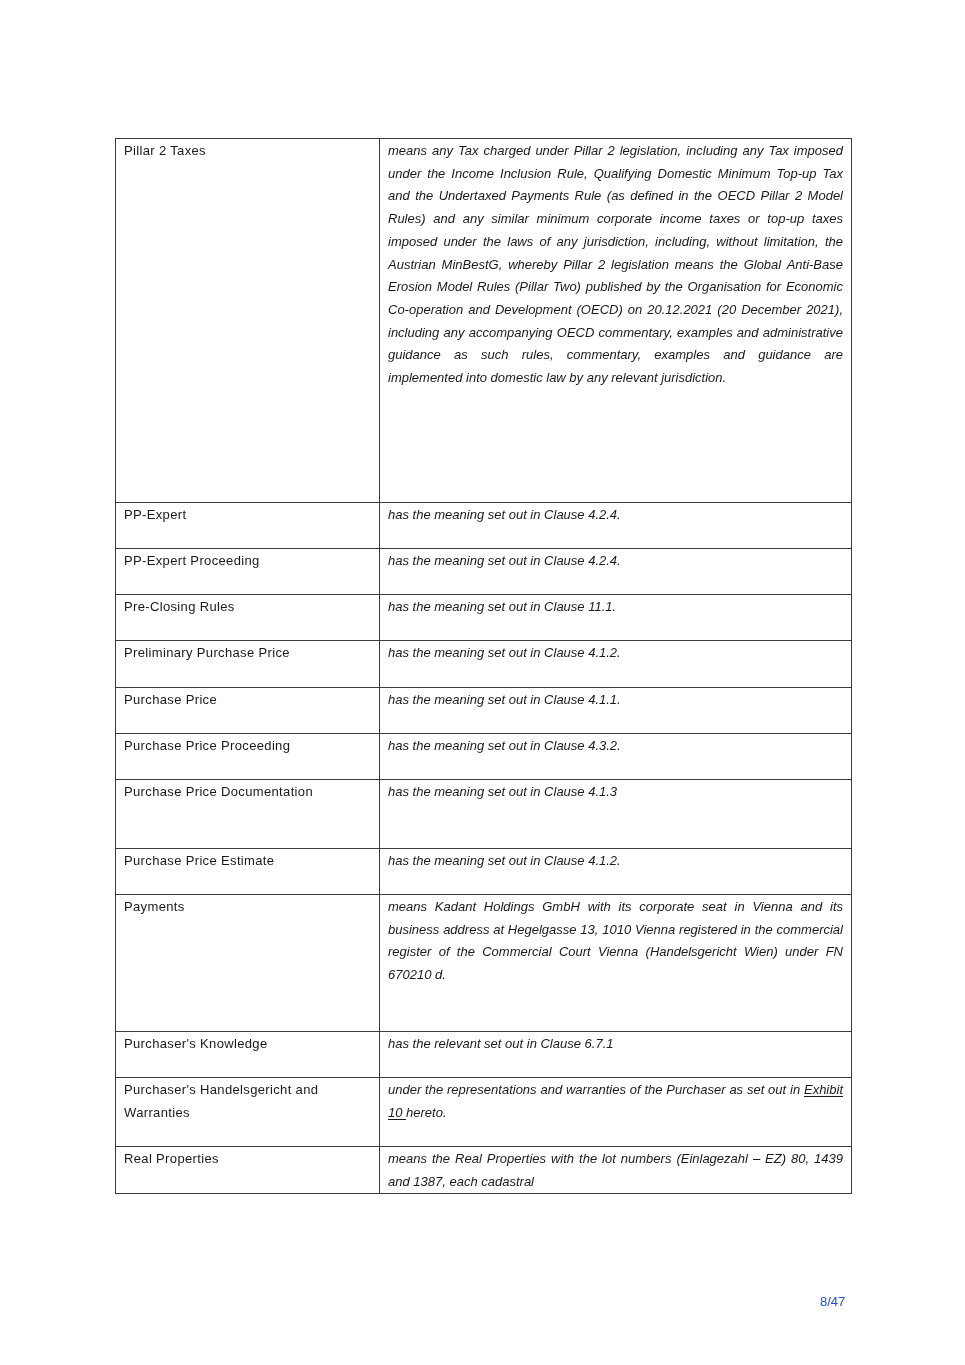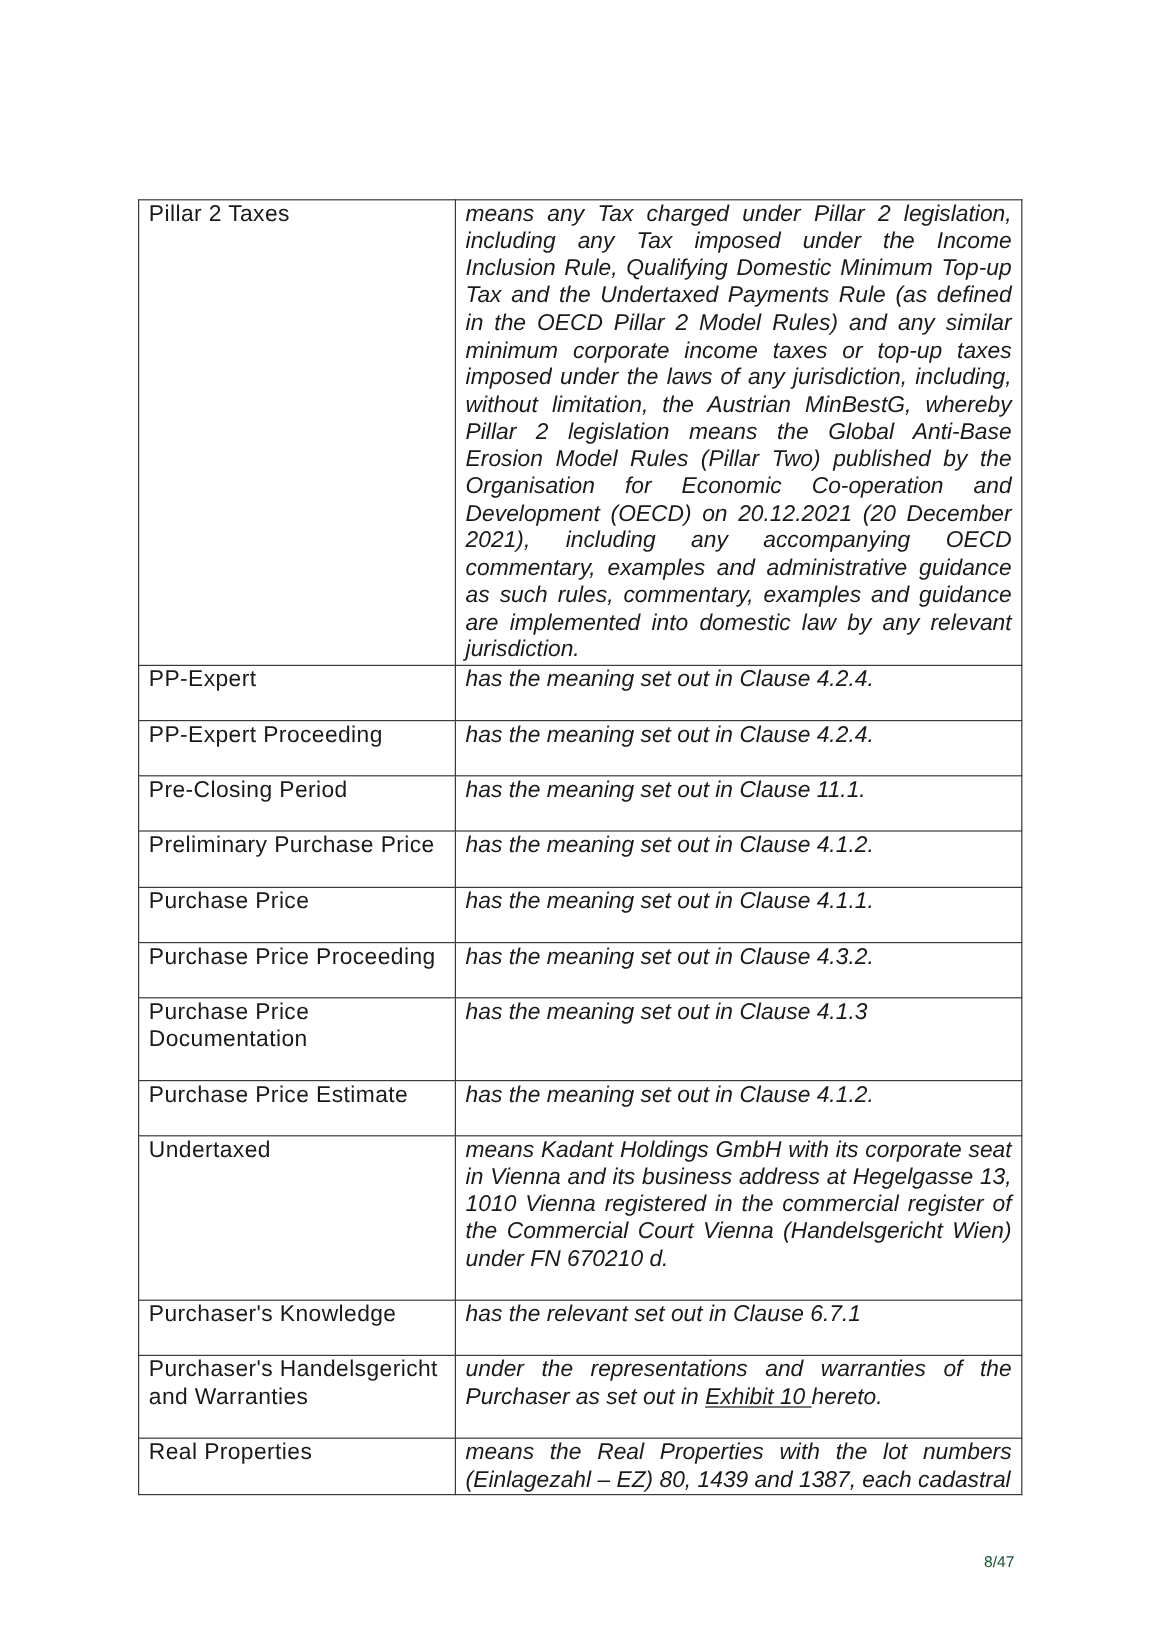--- a/index.html
+++ b/index.html
@@ -21,23 +21,22 @@
       width: 965px; height: 1365px;
       background: #fff;
     }
     table.defs {
       position: absolute;
       left: 115px;
       top: 138px;
       width: 736px;
       border-collapse: collapse;
       table-layout: fixed;
-      font-size: 19px;
+      font-size: 13px;
       line-height: 22.7px;
-      margin-top: 28px;
     }
     table.defs td {
       border: 1px solid #3a3a3a;
       vertical-align: top;
       padding: 1px 8px 0 8px;
       box-sizing: border-box;
     }
     table.defs td.term {
       width: 264px;
       letter-spacing: 0.35px;
@@ -50,21 +49,21 @@
     table.defs td.def span.txt { white-space: normal; }
     .link {
       text-decoration: underline;
       text-underline-offset: 2px;
     }
     .page-number {
       position: absolute;
       left: 820px;
       top: 1294px;
       font-size: 13px;
-      color: #14532d;
+      color: #1d4ed8;
     }
   </style>
 </head>
 <body>
 
 <div class="page">
   <table class="defs">
     <tbody>
       <tr style="height:364px">
         <td class="term">Pillar 2 Taxes</td>
@@ -72,21 +71,21 @@
       </tr>
       <tr style="height:46px">
         <td class="term">PP-Expert</td>
         <td class="def">has the meaning set out in Clause 4.2.4.</td>
       </tr>
       <tr style="height:46px">
         <td class="term">PP-Expert Proceeding</td>
         <td class="def">has the meaning set out in Clause 4.2.4.</td>
       </tr>
       <tr style="height:46px">
-        <td class="term">Pre-Closing Period</td>
+        <td class="term">Pre-Closing Rules</td>
         <td class="def">has the meaning set out in Clause 11.1.</td>
       </tr>
       <tr style="height:47px">
         <td class="term">Preliminary Purchase Price</td>
         <td class="def">has the meaning set out in Clause 4.1.2.</td>
       </tr>
       <tr style="height:46px">
         <td class="term">Purchase Price</td>
         <td class="def">has the meaning set out in Clause 4.1.1.</td>
       </tr>
@@ -96,21 +95,21 @@
       </tr>
       <tr style="height:69px">
         <td class="term">Purchase Price Documentation</td>
         <td class="def">has the meaning set out in Clause 4.1.3</td>
       </tr>
       <tr style="height:46px">
         <td class="term">Purchase Price Estimate</td>
         <td class="def">has the meaning set out in Clause 4.1.2.</td>
       </tr>
       <tr style="height:137px">
-        <td class="term">Undertaxed</td>
+        <td class="term">Payments</td>
         <td class="def">means Kadant Holdings GmbH with its corporate seat in Vienna and its business address at Hegelgasse 13, 1010 Vienna registered in the commercial register of the Commercial Court Vienna (Handelsgericht Wien) under FN 670210 d.</td>
       </tr>
       <tr style="height:46px">
         <td class="term">Purchaser's Knowledge</td>
         <td class="def">has the relevant set out in Clause 6.7.1</td>
       </tr>
       <tr style="height:69px">
         <td class="term">Purchaser's Handelsgericht and Warranties</td>
         <td class="def"><span class="txt">under the representations and warranties of the Purchaser as set out in </span><span class="link">Exhibit 10 </span><span class="txt"> hereto.</span></td>
       </tr>

